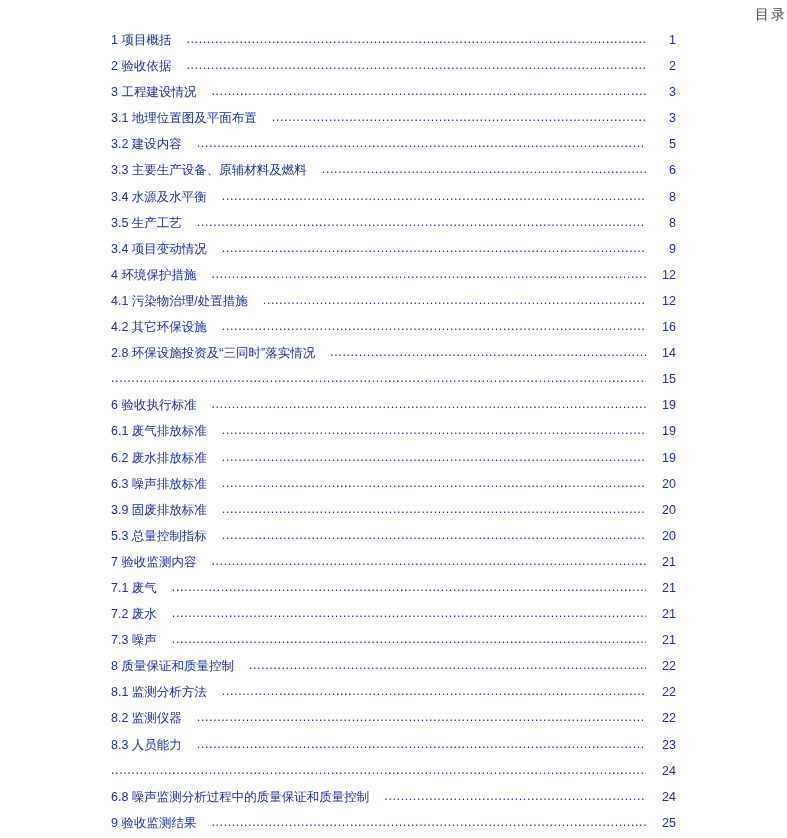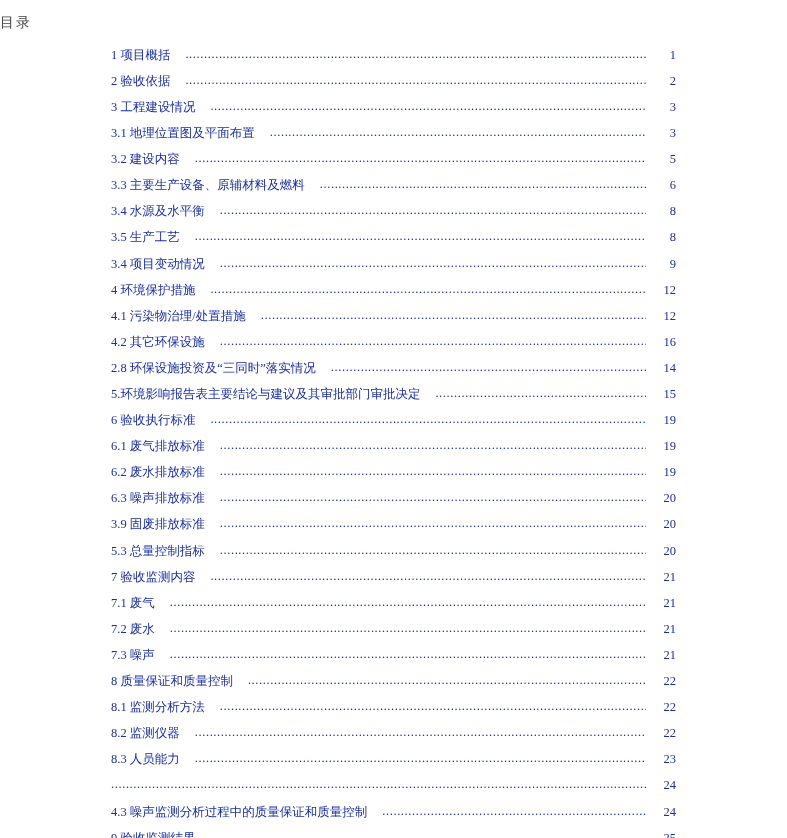--- a/index.html
+++ b/index.html
@@ -16,43 +16,43 @@
   }
   .page {
     position: relative;
     width: 787px;
     height: 838px;
     background: #ffffff;
     box-sizing: border-box;
     padding: 0;
   }
   .doc-title {
-    text-align: left;
+    text-align: right;
     font-size: 14px;
     color: #444444;
     font-family: "Liberation Serif", serif;
     margin: 0;
-    padding-top: 14px;
+    padding-top: 6px;
     padding-bottom: 10px;
     letter-spacing: 2px;
   }
   .toc {
     margin: 0 auto;
     width: 565px;
     padding-left: 0;
   }
   .toc-row {
     display: flex;
-    align-items: center;
+    align-items: flex-start;
     font-size: 12.5px;
     line-height: 1.0;
     color: #1a2fa0;
     height: 26.1px;
     white-space: nowrap;
-    font-family: Liberation Serif, serif;
+    font-family: Liberation Sans, sans-serif;
     gap: 12px;
   }
   .toc-label {
     flex: 0 0 auto;
     padding-right: 3px;
   }
   .toc-dots {
     flex: 1 1 auto;
     overflow: hidden;
     white-space: nowrap;
@@ -134,21 +134,20 @@
         <span class="toc-label">4.2 其它环保设施</span>
         <span class="toc-dots">......................................................................................................................................................................</span>
         <span class="toc-page">16</span>
       </div>
       <div class="toc-row">
         <span class="toc-label">2.8 环保设施投资及“三同时”落实情况</span>
         <span class="toc-dots">......................................................................................................................................................................</span>
         <span class="toc-page">14</span>
       </div>
       <div class="toc-row">
-        <span class="toc-label">5.环境影响报告表主要结论与建议及其审批部门审批决定</span>
         <span class="toc-dots">......................................................................................................................................................................</span>
         <span class="toc-page">15</span>
       </div>
       <div class="toc-row">
         <span class="toc-label">6 验收执行标准</span>
         <span class="toc-dots">......................................................................................................................................................................</span>
         <span class="toc-page">19</span>
       </div>
       <div class="toc-row">
         <span class="toc-label">6.1 废气排放标准</span>
@@ -213,21 +212,21 @@
       <div class="toc-row">
         <span class="toc-label">8.3 人员能力</span>
         <span class="toc-dots">......................................................................................................................................................................</span>
         <span class="toc-page">23</span>
       </div>
       <div class="toc-row">
         <span class="toc-dots">......................................................................................................................................................................</span>
         <span class="toc-page">24</span>
       </div>
       <div class="toc-row">
-        <span class="toc-label">4.3 噪声监测分析过程中的质量保证和质量控制</span>
+        <span class="toc-label">6.8 噪声监测分析过程中的质量保证和质量控制</span>
         <span class="toc-dots">......................................................................................................................................................................</span>
         <span class="toc-page">24</span>
       </div>
       <div class="toc-row">
         <span class="toc-label">9 验收监测结果</span>
         <span class="toc-dots">......................................................................................................................................................................</span>
         <span class="toc-page">25</span>
       </div>
     </div>
 </div>

